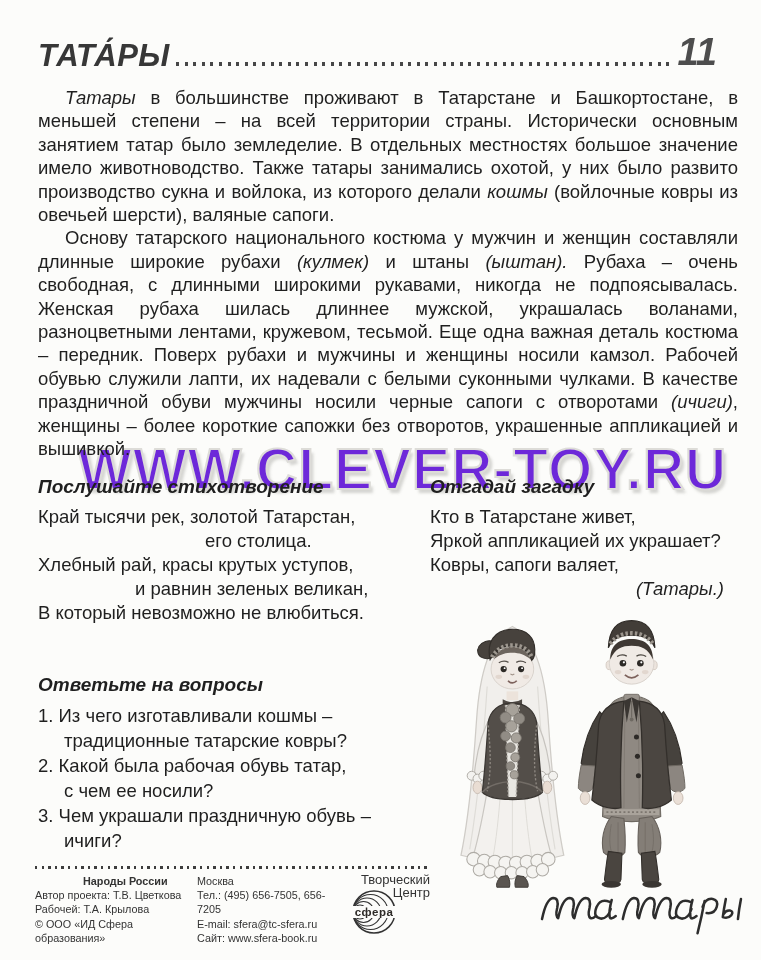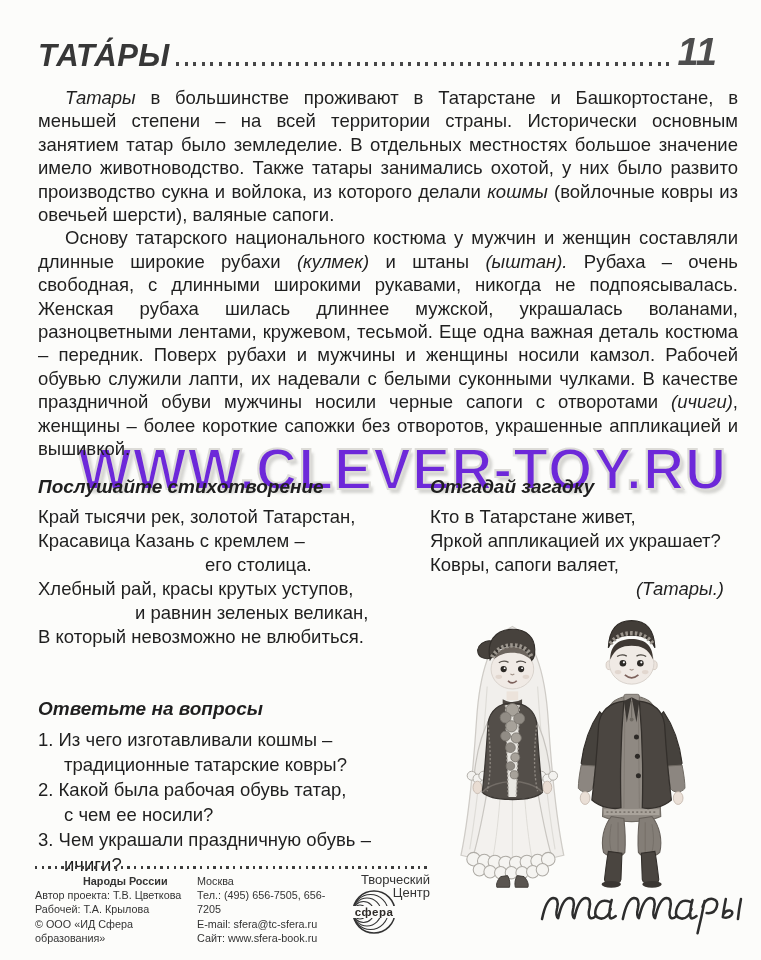--- a/index.html
+++ b/index.html
@@ -60,21 +60,20 @@
   <main class="content">
     <p class="body-par"><i>Татары</i><span> в большинстве проживают в Татарстане и Башкортостане, в меньшей степени – на всей территории страны. Исторически основным занятием татар было земледелие. В отдельных местностях большое значение имело животноводство. Также татары занимались охотой, у них было развито производство сукна и войлока, из которого делали </span><i>кошмы</i><span> (войлочные ковры из овечьей шерсти), валяные сапоги.</span></p>
     <p class="body-par"><span>Основу татарского национального костюма у мужчин и женщин составляли длинные широкие рубахи </span><i>(кулмек)</i><span> и штаны </span><i>(ыштан).</i><span> Рубаха – очень свободная, с длинными широкими рукавами, никогда не подпоясывалась. Женская рубаха шилась длиннее мужской, украшалась воланами, разноцветными лентами, кружевом, тесьмой. Еще одна важная деталь костюма – передник. Поверх рубахи и мужчины и женщины носили камзол. Рабочей обувью служили лапти, их надевали с белыми суконными чулками. В качестве праздничной обуви мужчины носили черные сапоги с отворотами </span><i>(ичиги)</i><span>, женщины – более короткие сапожки без отворотов, украшенные аппликацией и вышивкой.</span></p>
 
     <div class="columns">
       <div class="col-left">
         <section>
           <h3>Послушайте стихотворение</h3>
           <div class="poem">
               <div class="line">Край тысячи рек, золотой Татарстан,</div>
-              <div class="line">Красавица Казань с кремлем –</div>
               <div class="line ind2">его столица.</div>
               <div class="line">Хлебный рай, красы крутых уступов,</div>
               <div class="line ind1">и равнин зеленых великан,</div>
               <div class="line">В который невозможно не влюбиться.</div>
             </div>
         </section>
         <section class="questions">
           <h3>Ответьте на вопросы</h3>
           <div class="qlines">
               <div class="line">1. Из чего изготавливали кошмы –</div>

